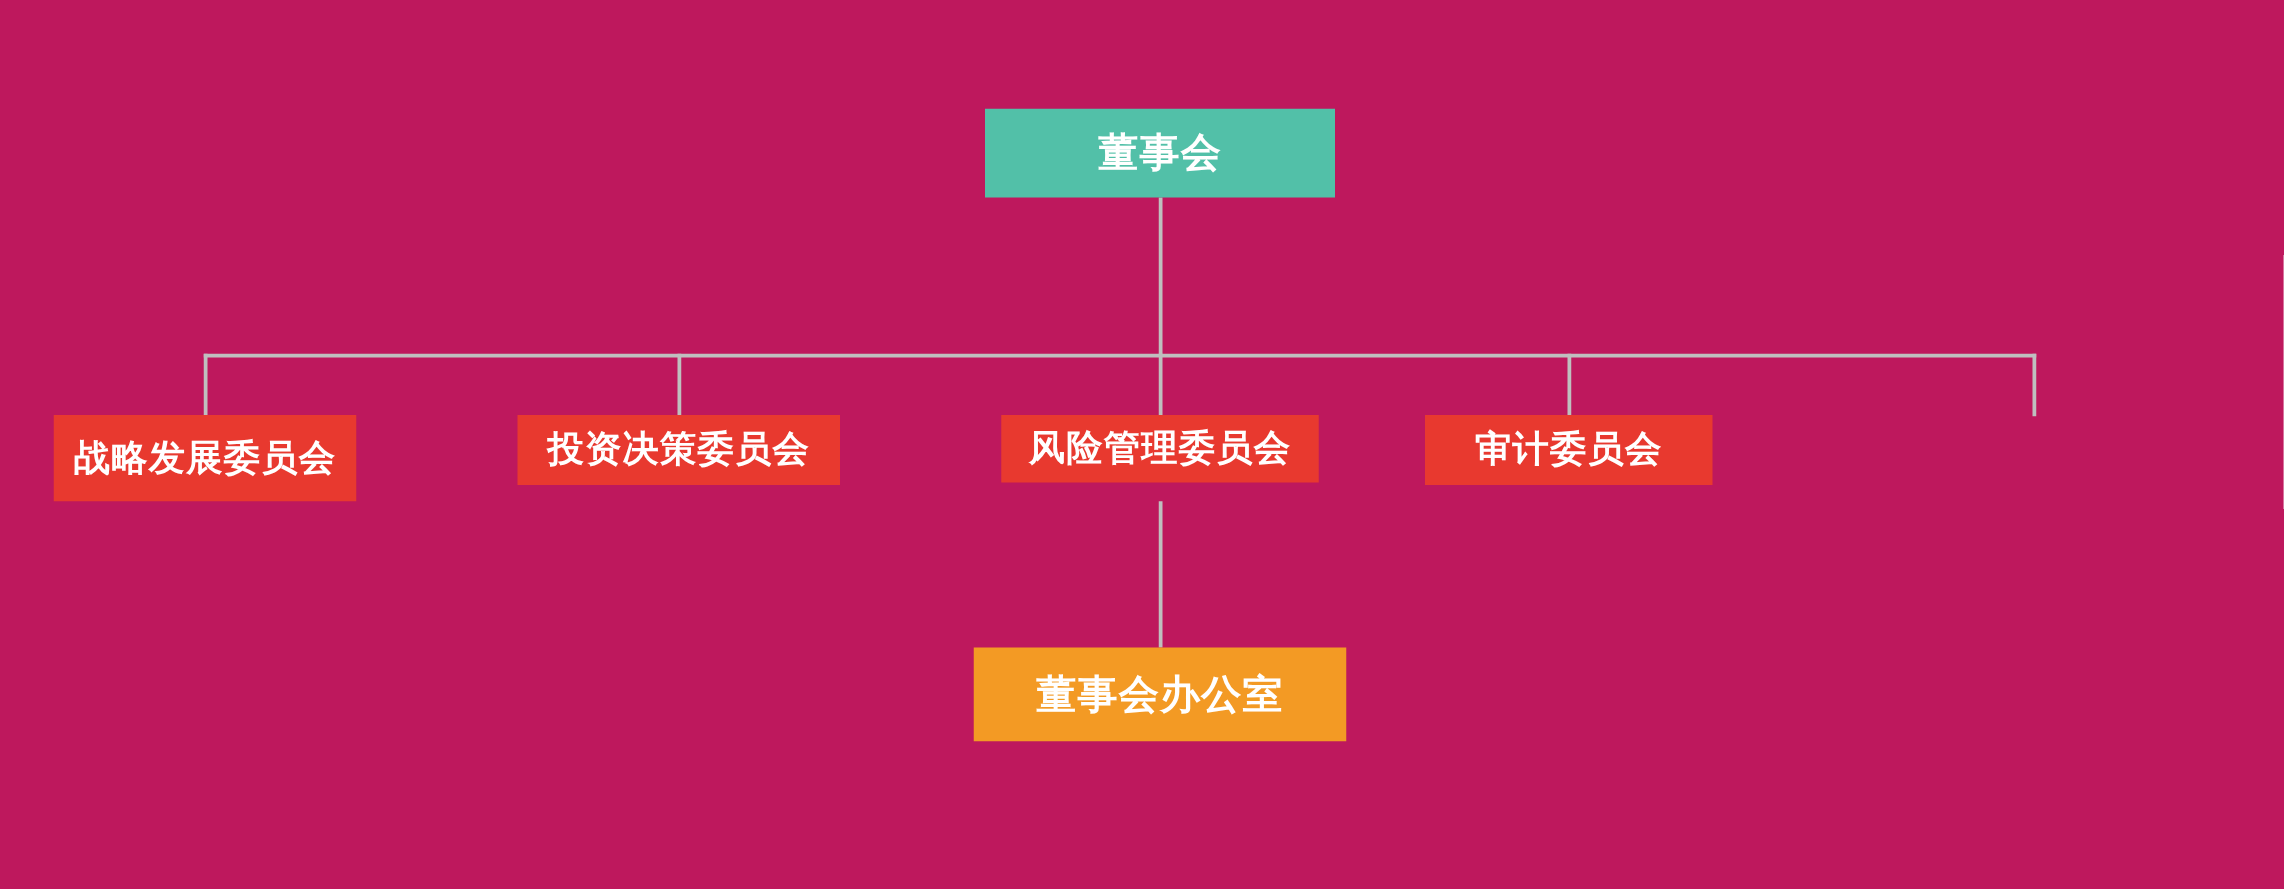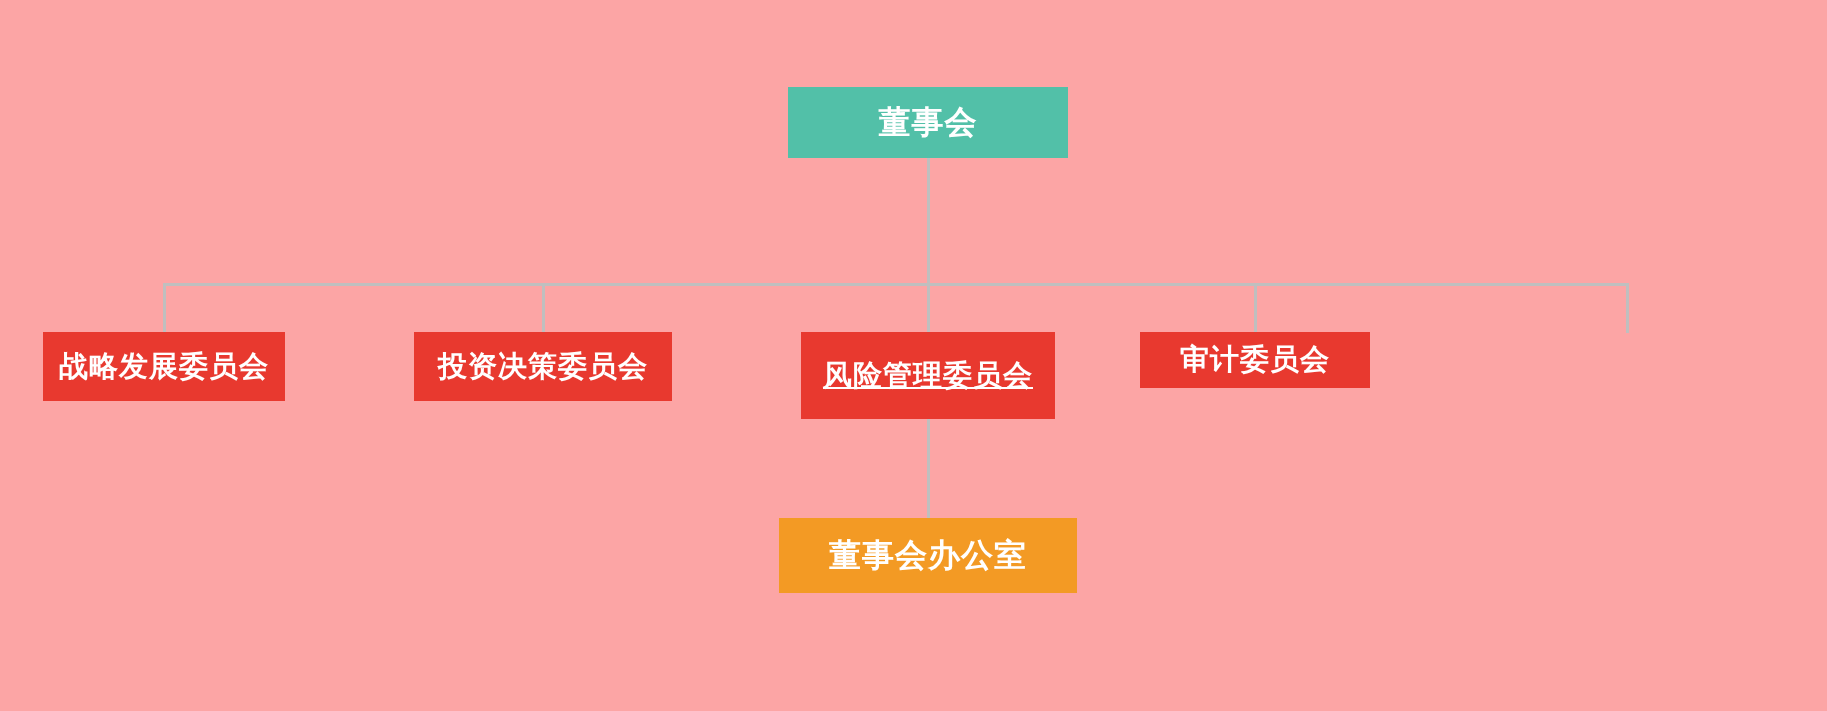--- a/index.html
+++ b/index.html
@@ -5,21 +5,21 @@
   html, body {
     margin: 0;
     padding: 0;
     background: #ffffff;
     font-family: "Liberation Sans", "DejaVu Sans", sans-serif;
   }
   .canvas {
     position: relative;
     width: 1827px;
     height: 711px;
-    background: #fca5a5;
+    background: #be185d;
     overflow: hidden;
   }
   .node {
     position: absolute;
     display: flex;
     align-items: center;
     justify-content: center;
     color: #ffffff;
     font-weight: bold;
     letter-spacing: 1px;
@@ -38,22 +38,22 @@
   .rail           { left: 163px;  top: 283px; width: 1466px; height: 3px;   }
   .drop-c0        { left: 163px;  top: 283px; width: 3px;    height: 50px;  }
   .drop-c1        { left: 542px;  top: 283px; width: 3px;    height: 50px;  }
   .drop-c2        { left: 927px;  top: 283px; width: 3px;    height: 50px;  }
   .drop-c3        { left: 1254px; top: 283px; width: 3px;    height: 50px;  }
   .drop-c4        { left: 1626px; top: 283px; width: 3px;    height: 50px;  }
   .drop-office    { left: 927px;  top: 401px; width: 3px;    height: 117px; }
   
   .pos-root   { left: 788px;  top: 87px;  width: 280px; height: 71px; }
   .pos-c0     { left: 43px;   top: 332px; width: 242px; height: 69px; }
-  .pos-c1     { left: 414px;  top: 332px; width: 258px; height: 69px; }
-  .pos-c2     { left: 801px;  top: 332px; width: 254px; height: 87px; text-decoration: underline; }
+  .pos-c1     { left: 414px;  top: 332px; width: 258px; height: 56px; }
+  .pos-c2     { left: 801px;  top: 332px; width: 254px; height: 54px; }
   .pos-c3     { left: 1140px; top: 332px; width: 230px; height: 56px; }
   .pos-c4     { left: 1432px; top: 332px; width: 390px; height: 69px; }
   .pos-office { left: 779px;  top: 518px; width: 298px; height: 75px; }
 </style>
 </head>
 <body>
 
 <div class="canvas">
 
   <div class="line drop-root"></div>

